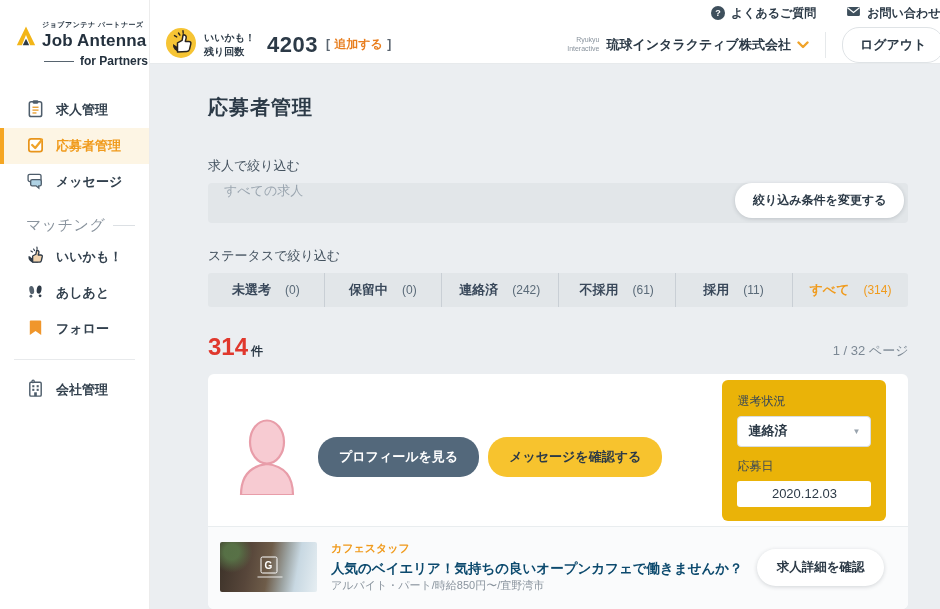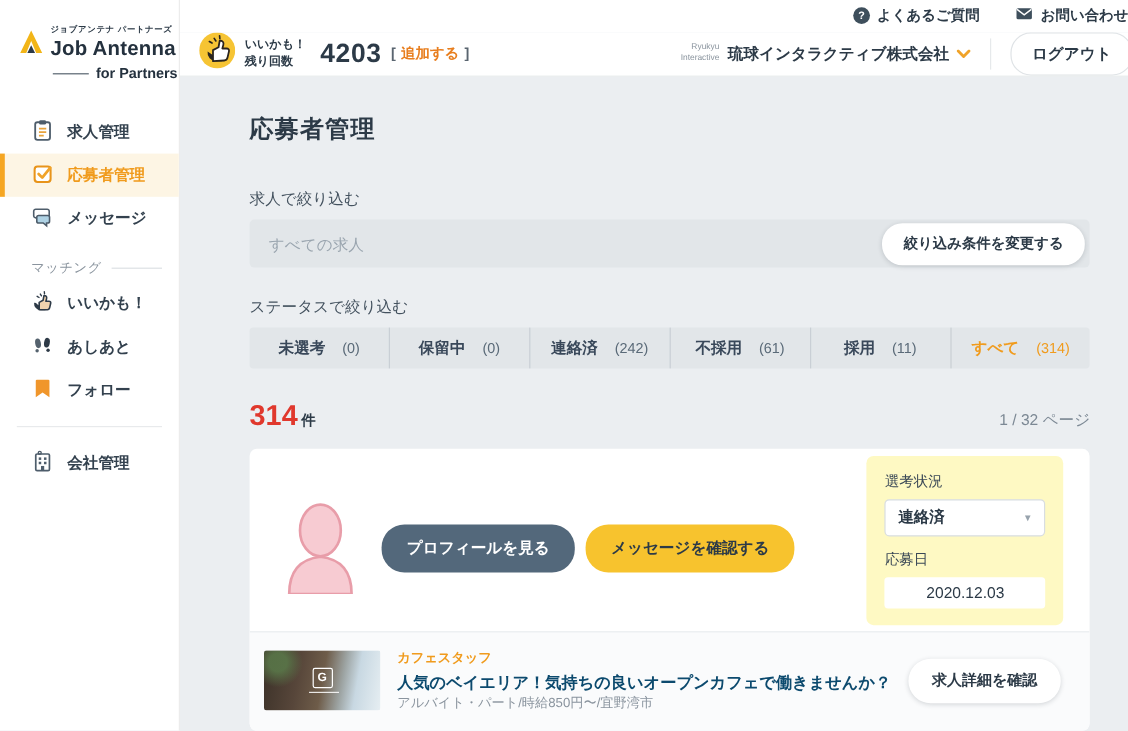--- a/index.html
+++ b/index.html
@@ -14,21 +14,21 @@
   .logo-caption { font-size:7px; font-weight:bold; color:#2C3A47; letter-spacing:.5px; margin-bottom:1px; }
   .logo-title { font-size:17px; font-weight:800; color:#24313E; letter-spacing:.2px; }
   .logo-tagline-row { display:flex; align-items:center; gap:6px; margin:3px 0 0 30px; }
   .logo-line { width:30px; height:1px; background:#57646F; }
   .logo-tagline { font-size:12px; font-weight:800; color:#24313E; }
   nav { margin-top:8px; }
   .nav-item { display:flex; align-items:center; gap:11px; height:36px; padding-left:26px; font-size:13px; font-weight:700; color:#33414E; cursor:pointer; }
   .nav-item.active { background:#FDF5E4; border-left:4px solid #F5A623; padding-left:22px; color:#F09B1D; }
   .nav-item svg { flex:0 0 auto; }
   .section-row { display:flex; align-items:center; margin:16px 14px 4px 26px; }
-  .section-label { font-size:11px; color:#8A949E; letter-spacing:.5px; }
+  .section-label { font-size:15px; color:#8A949E; letter-spacing:.5px; }
   .section-line { flex:1; height:1px; background:#DCE0E4; margin-left:8px; }
   .side-divider { height:1px; background:#E8EAEC; margin:12px 14px; }
 
   
   .right { flex:1; display:flex; flex-direction:column; height:609px; }
   .topbar { height:30px; background:#fff; display:flex; justify-content:flex-end; align-items:center; gap:30px; padding-right:26px; }
   .top-link { display:flex; align-items:center; gap:6px; font-size:12px; font-weight:700; color:#2C3A47; cursor:pointer; }
   .qicon { width:14px; height:14px; border-radius:50%; background:#3E4F5C; color:#fff; font-size:9px; font-weight:bold; display:flex; align-items:center; justify-content:center; }
 
   .header { height:42px; background:#fff; border-bottom:1px solid #E7EAEC; display:flex; align-items:center; padding:0 22px 0 16px; }
@@ -41,21 +41,21 @@
   .header-right { margin-left:auto; display:flex; align-items:center; }
   .company-mini-logo { font-size:7px; color:#8A949E; text-align:right; line-height:1.2; margin-right:7px; }
   .company-name { font-size:13px; font-weight:800; color:#2C3A47; cursor:pointer; display:flex; align-items:center; gap:6px; }
   .vdivider { width:1px; height:26px; background:#E6E9EB; margin:0 16px; }
   .logout-btn { background:#fff; border:1px solid #DFE3E6; border-radius:17px; padding:8px 17px; font-size:13px; font-weight:700; color:#2C3A47; cursor:pointer; font-family:inherit; }
 
   
   .main { flex:1; background:#EBEEF1; padding:22px 58px 0 58px; }
   .page-title { font-size:20px; font-weight:800; color:#2C3A47; margin:8px 0 36px; letter-spacing:1px; }
   .filter-label { font-size:13px; color:#44525F; margin-bottom:8px; }
-  .filter-bar { height:40px; background:#E2E6E9; border-radius:4px; display:flex; align-items:center; padding:0 4px 0 16px; margin-bottom:24px; }
+  .filter-bar { height:40px; background:#E2E6E9; border-radius:4px; display:flex; align-items:flex-start; padding:0 4px 0 16px; margin-bottom:24px; }
   .filter-input { flex:1; background:transparent; border:none; outline:none; font-size:13px; color:#6B7680; font-family:inherit; }
   .filter-input::placeholder { color:#9AA5AF; }
   .pill-btn { background:#fff; border:none; border-radius:17px; padding:9px 18px; font-size:12px; font-weight:700; color:#2C3A47; box-shadow:0 1px 4px rgba(30,40,50,.18); cursor:pointer; font-family:inherit; white-space:nowrap; }
   .tabs { height:34px; background:#E2E6E9; border-radius:3px; display:flex; margin-bottom:0; }
   .tab { flex:1; display:flex; align-items:center; justify-content:center; gap:14px; border-right:1px solid #C9CFD5; font-size:13px; cursor:pointer; }
   .tab:last-child { border-right:none; }
   .tab .t-label { font-weight:700; color:#39485A; }
   .tab .t-count { font-size:12px; color:#5A6A78; }
   .tab.active .t-label, .tab.active .t-count { color:#F09B1D; }
   .results-row { display:flex; align-items:baseline; margin:26px 0 13px; }
@@ -63,21 +63,21 @@
   .result-unit { font-size:12px; font-weight:800; color:#2C3A47; margin-left:3px; }
   .pagination { margin-left:auto; font-size:13px; color:#7C8894; }
 
   
   .card { background:#fff; border-radius:6px; overflow:hidden; }
   .card-top { height:152px; display:flex; align-items:center; padding:0 22px 0 28px; }
   .avatar { margin-top:16px; }
   .btn-group { display:flex; gap:9px; margin-left:20px; margin-top:14px; }
   .slate-btn { background:#53687B; color:#fff; border:none; border-radius:19px; padding:11px 21px; font-size:13px; font-weight:700; cursor:pointer; font-family:inherit; white-space:nowrap; }
   .yellow-btn { background:#F7C32E; color:#2C3A47; border:none; border-radius:19px; padding:11px 21px; font-size:13px; font-weight:700; cursor:pointer; font-family:inherit; white-space:nowrap; }
-  .status-panel { margin-left:auto; width:164px; background:#fef9c3; border-radius:6px; padding:13px 15px 14px; }
+  .status-panel { margin-left:auto; width:164px; background:#eab308; border-radius:6px; padding:13px 15px 14px; }
   .panel-label { font-size:12px; color:#3A4856; margin-bottom:6px; }
   .select-box { height:31px; background:#fff; border:1px solid #D8DDE1; border-radius:4px; display:flex; align-items:center; padding:0 10px; cursor:pointer; margin-bottom:11px; }
   .select-value { font-size:13px; font-weight:700; color:#2C3A47; }
   .select-arrow { margin-left:auto; font-size:8px; color:#98A3AD; }
   .date-box { height:26px; background:#fff; border-radius:3px; display:flex; align-items:center; justify-content:center; font-size:13px; color:#2C3A47; }
 
   .card-job { border-top:1px solid #E9EDEF; background:#FAFBFC; padding:14px 18px 16px 12px; display:flex; align-items:center; gap:14px; }
   .job-thumb { width:97px; height:50px; border-radius:2px; position:relative; flex:0 0 auto; cursor:pointer;
     background:
       radial-gradient(circle at 12% 20%, rgba(90,122,74,.85) 0 8%, rgba(90,122,74,0) 22%),

